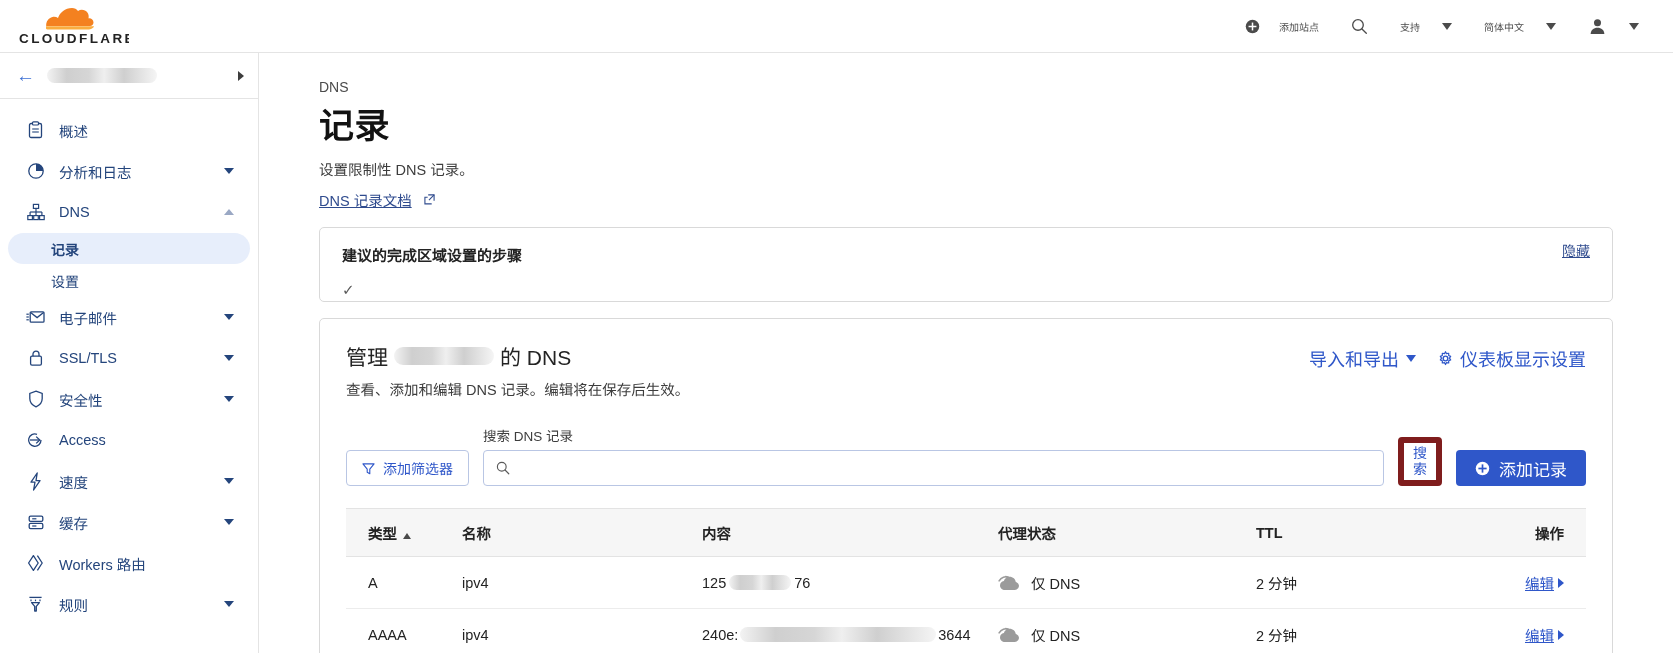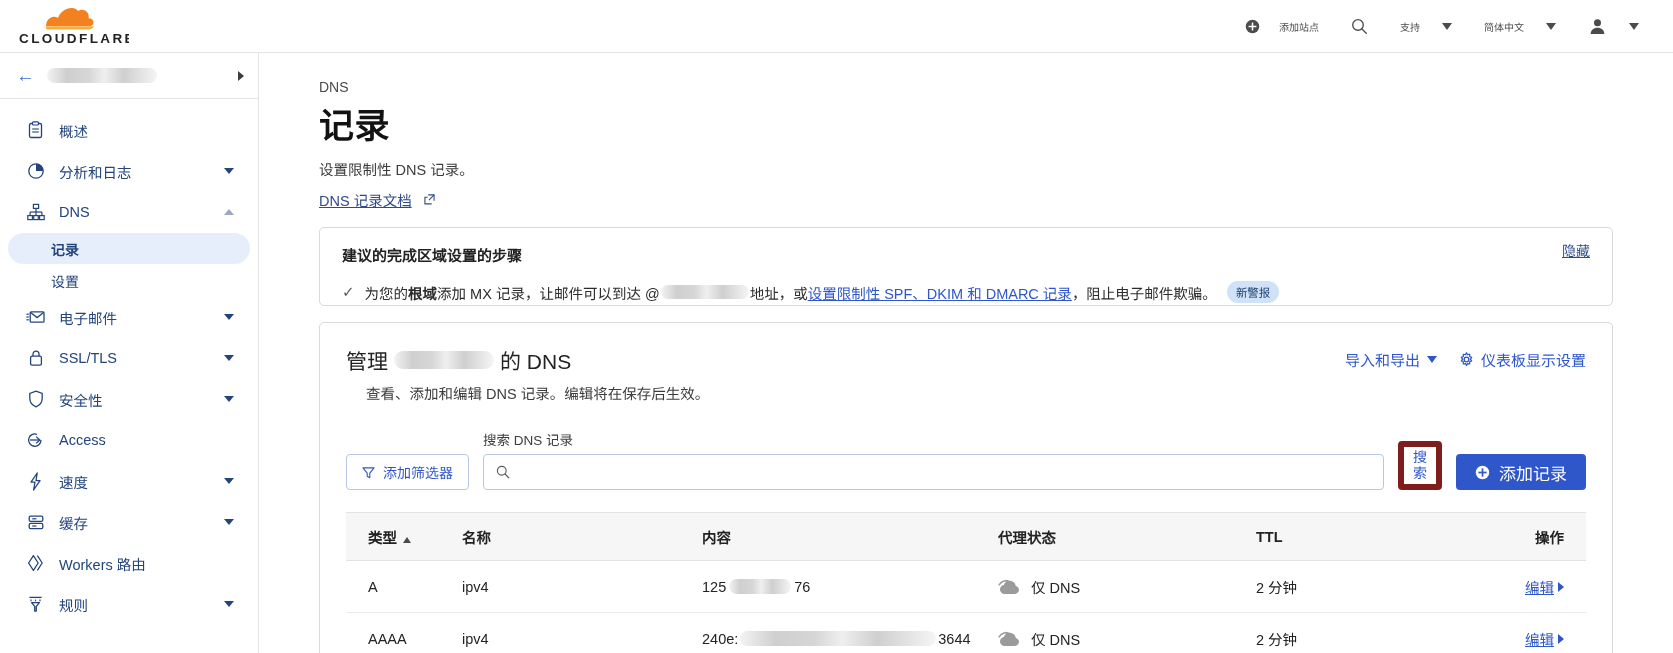--- a/index.html
+++ b/index.html
@@ -162,25 +162,25 @@
   }
 
   
   .dns-card { padding: 22px 26px 0 26px; margin-top: 16px; }
   .dns-card-head { display: flex; align-items: flex-start; }
   .dns-title {
     font-size: 21px; color: #232323;
     display: flex; align-items: center; gap: 0;
   }
   .title-redact { width: 100px; height: 18px; border-radius: 10px; margin: 0 6px; }
-  .dns-sub { font-size: 14.5px; color: #3d3d3d; margin-top: 7px; margin-left: 20px; }
+  .dns-sub { font-size: 14.5px; color: #3d3d3d; margin-top: 7px; }
   .dns-head-actions { margin-left: auto; display: flex; align-items: center; gap: 22px; padding-top: 4px; }
   .head-action {
     display: flex; align-items: center; gap: 7px;
-    font-size: 15px; color: #2f57c9; cursor: pointer;
+    font-size: 18px; color: #2f57c9; cursor: pointer;
   }
   .gear-icon { width: 15px; height: 15px; }
   .caret-blue {
     width: 0; height: 0;
     border-left: 5.5px solid transparent;
     border-right: 5.5px solid transparent;
     border-top: 7px solid #2f57c9;
   }
 
   
@@ -495,30 +495,20 @@
         <polyline points="8.4,10.8 1,10.8 1,3.6 4,3.6" fill="none" stroke="#2f4b8e" stroke-width="1.2"></polyline>
       </svg>
     </div>
 
     
     <div class="card banner-card">
       <div class="banner-head">建议的完成区域设置的步骤</div>
       <div class="hide-link">隐藏</div>
       <div class="banner-row">
         <span class="check-mark">✓</span>
-        <span class="banner-text">
-          <span>为您的</span>
-            <b>根域</b>
-            <span>添加 MX 记录，让邮件可以到达 @</span>
-            <span class="redact inline-redact"></span>
-            <span>地址，或</span>
-            <span class="blue-link">设置限制性 SPF、DKIM 和 DMARC 记录</span>
-            <span>，阻止电子邮件欺骗。</span>
-          <span class="badge-new">新警报</span>
-        </span>
       </div>
     </div>
 
     
     <div class="card dns-card">
       <div class="dns-card-head">
         <div>
           <div class="dns-title">
             <span>管理</span>
             <span class="redact title-redact"></span>

